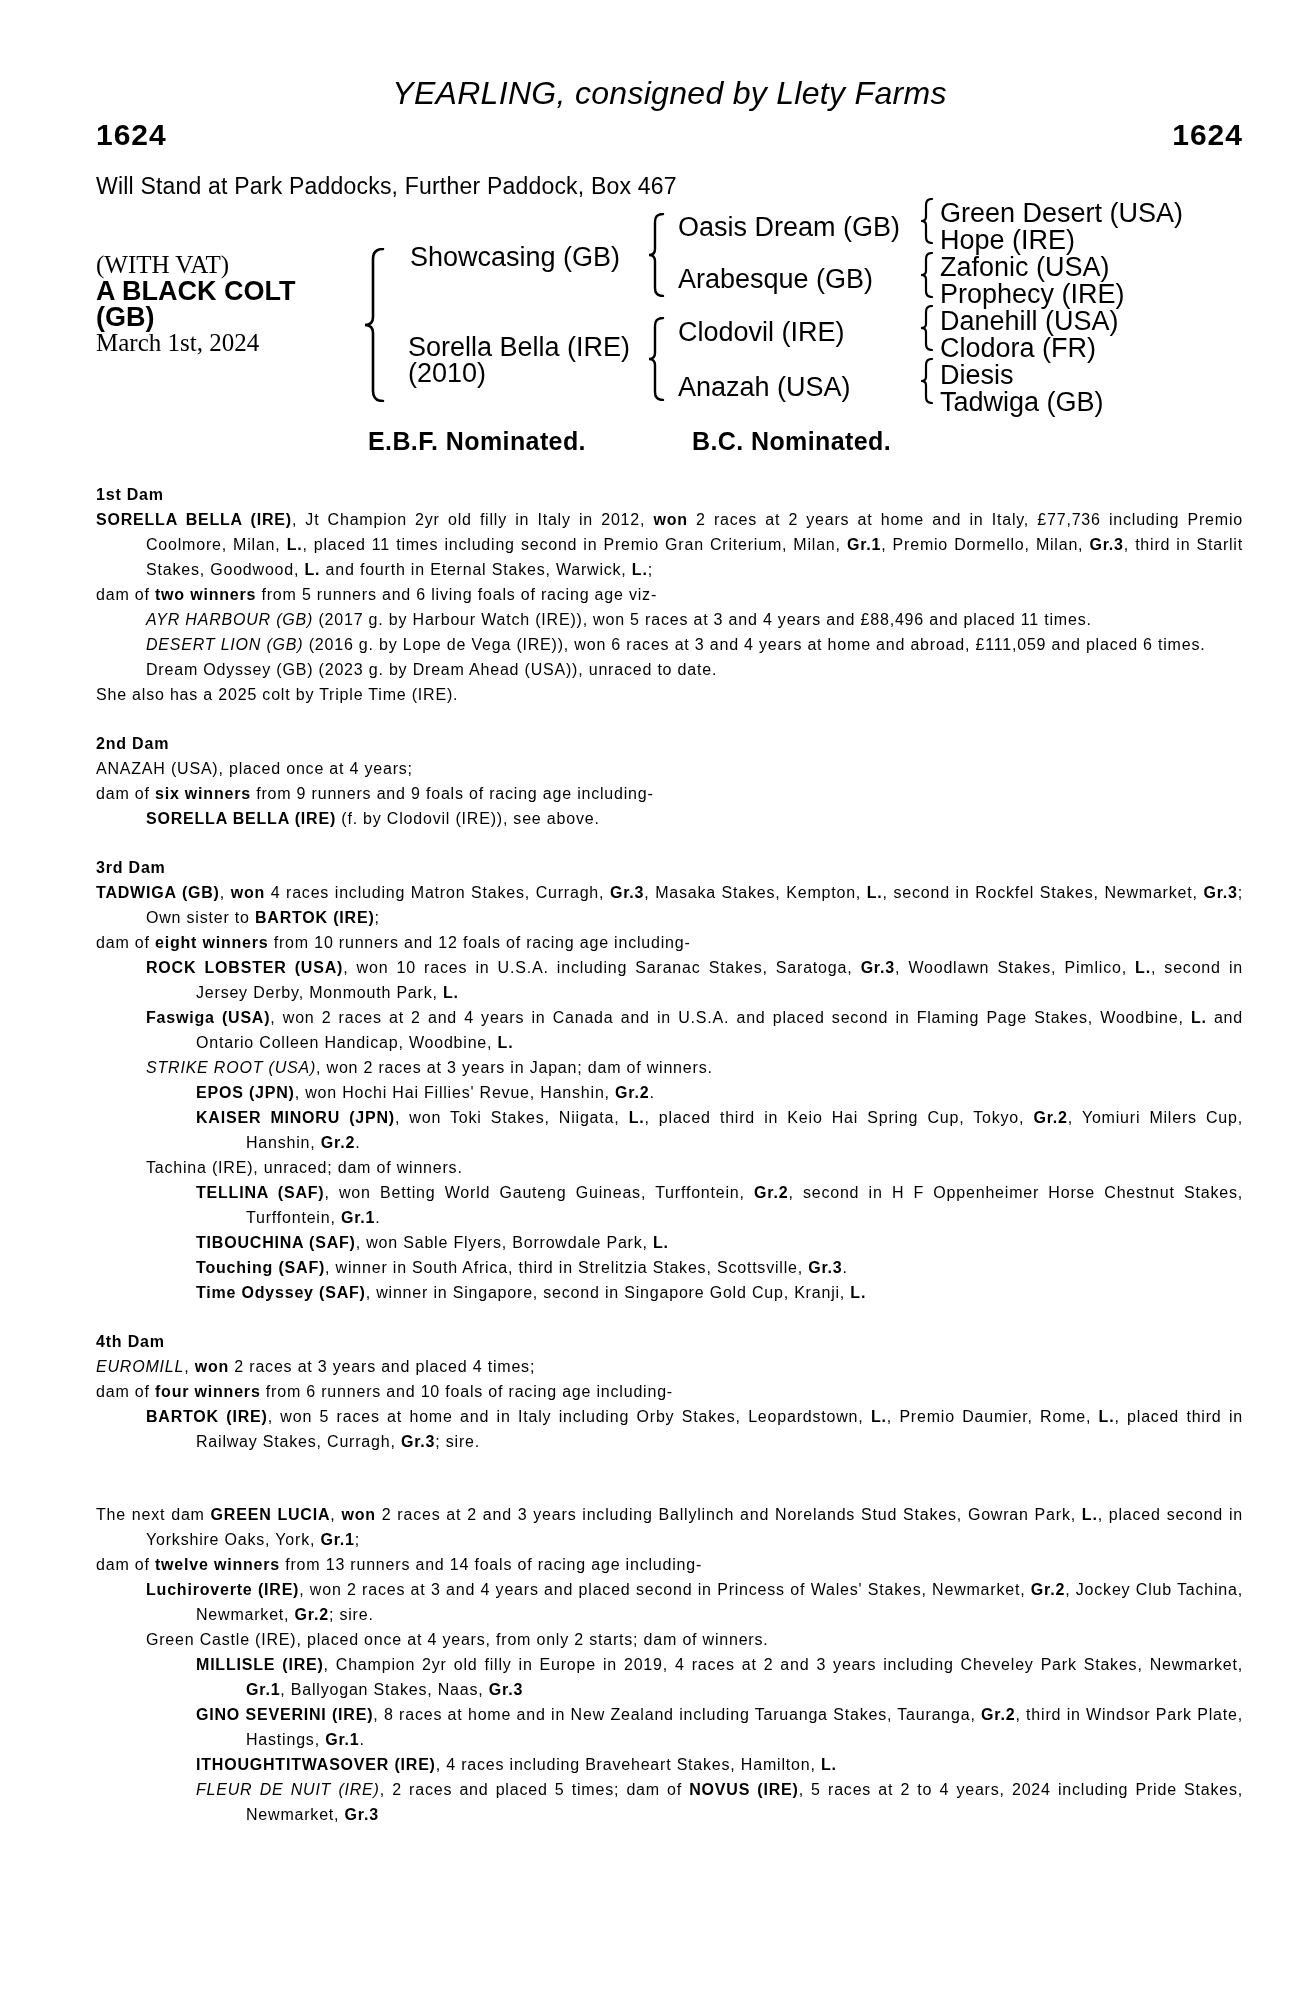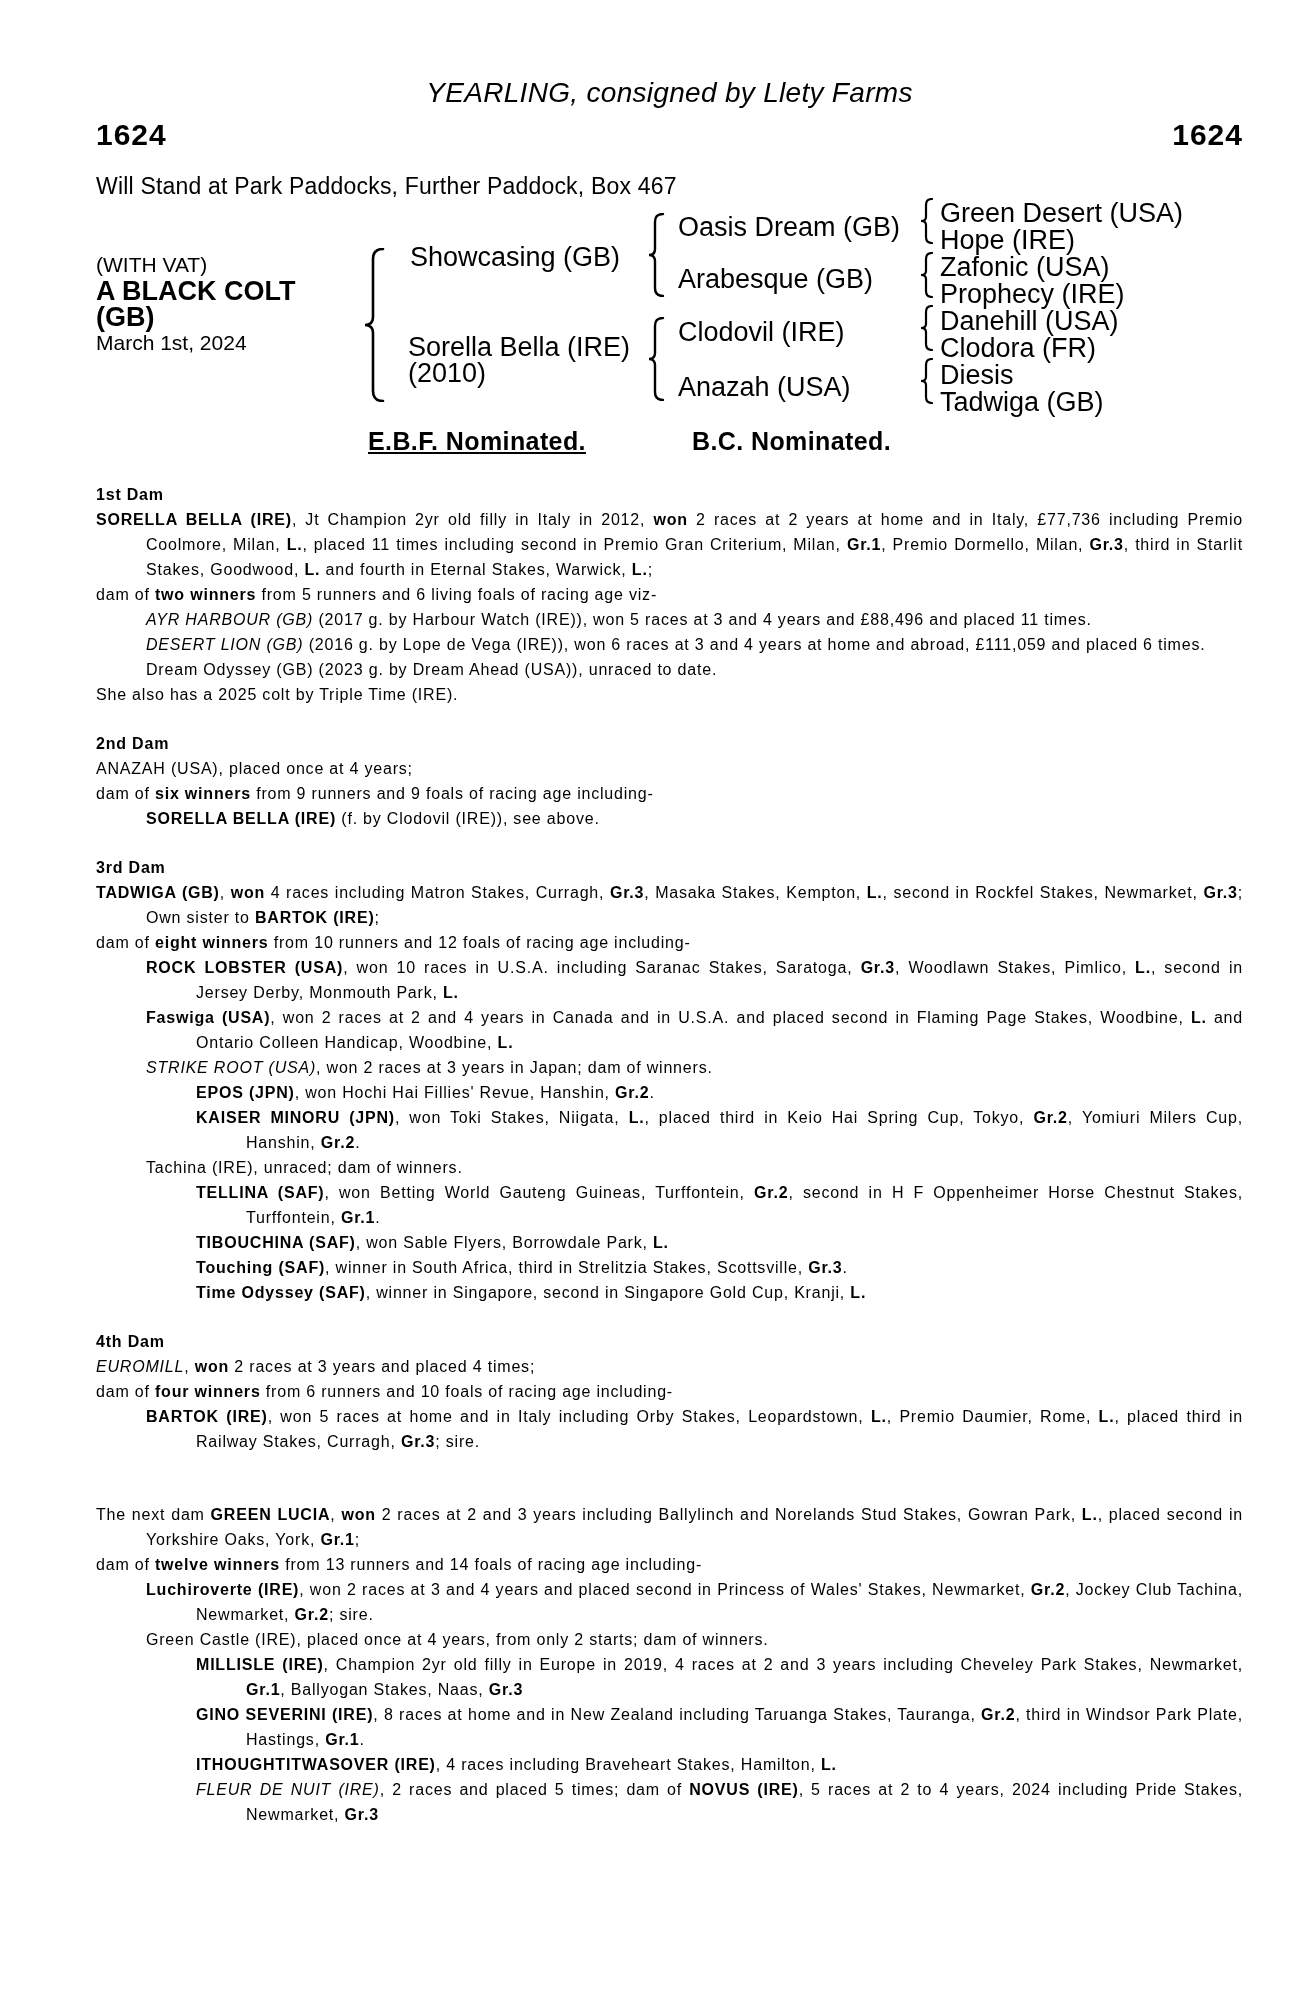--- a/index.html
+++ b/index.html
@@ -1,24 +1,24 @@
 <!DOCTYPE html>
 <html><head>
 <meta charset="utf-8">
 <style>
   html,body{margin:0;padding:0;background:#ffffff;}
   body{width:1315px;height:2000px;overflow:hidden;color:#000;
        font-family:"Liberation Sans","DejaVu Sans",sans-serif;position:relative;}
   .page{padding:78px 72px 0 96px;}
-  .consign-title{text-align:center;font-style:italic;font-size:28px;line-height:30px;letter-spacing:.3px;}
+  .consign-title{text-align:center;font-style:italic;font-size:32px;line-height:30px;letter-spacing:.3px;}
   .lot-row{display:flex;justify-content:space-between;font-weight:bold;font-size:30px;line-height:46px;margin-top:4px;letter-spacing:1px;}
   .stand-line{font-weight:normal;font-size:23px;line-height:28px;margin-top:14px;letter-spacing:.2px;}
   .pedigree{position:relative;height:272px;font-size:27px;}
   .ped{position:absolute;white-space:nowrap;line-height:26px;}
-  .ped .small{font-size:21px;}
+  .ped .small{font-size:25px;font-family:Liberation Serif, serif;}
   .ped .bold{font-weight:bold;}
   .gen3{line-height:27px;}
   .brace{position:absolute;}
   .nom{position:absolute;font-weight:bold;font-size:25px;letter-spacing:.4px;}
   .sections{margin-top:10px;font-size:16px;line-height:25px;text-align:justify;letter-spacing:.8px;}
   .section{margin-top:24px;}
   .section:first-child{margin-top:0;}
   .section.no-heading{margin-top:48px;}
   .sec-heading{font-weight:bold;}
   .para{margin:0;}
@@ -91,21 +91,21 @@
       <div>Green Desert (USA)</div>
       <div>Hope (IRE)</div>
       <div>Zafonic (USA)</div>
       <div>Prophecy (IRE)</div>
       <div>Danehill (USA)</div>
       <div>Clodora (FR)</div>
       <div>Diesis</div>
       <div>Tadwiga (GB)</div>
     </div>
 
-    <span class="nom" style="left:272px;top:227px;text-decoration:underline;">E.B.F. Nominated.</span>
+    <span class="nom" style="left:272px;top:227px;">E.B.F. Nominated.</span>
     <span class="nom" style="left:596px;top:227px;">B.C. Nominated.</span>
   </div>
 
   <div class="sections">
       <div class="section">
         <div class="sec-heading">1st Dam</div>
         <div class="para ind0"><b>SORELLA BELLA (IRE)</b><span>, Jt Champion 2yr old filly in Italy in 2012, </span><b>won</b><span> 2 races at 2 years at home and in Italy, £77,736 including Premio Coolmore, Milan, </span><b>L.</b><span>, placed 11 times including second in Premio Gran Criterium, Milan, </span><b>Gr.1</b><span>, Premio Dormello, Milan, </span><b>Gr.3</b><span>, third in Starlit Stakes, Goodwood, </span><b>L.</b><span> and fourth in Eternal Stakes, Warwick, </span><b>L.</b><span>;</span></div>
         <div class="para ind0"><span>dam of </span><b>two winners</b><span> from 5 runners and 6 living foals of racing age viz-</span></div>
         <div class="para ind1"><i>AYR HARBOUR (GB)</i><span> (2017 g. by Harbour Watch (IRE)), won 5 races at 3 and 4 years and £88,496 and placed 11 times.</span></div>
         <div class="para ind1"><i>DESERT LION (GB)</i><span> (2016 g. by Lope de Vega (IRE)), won 6 races at 3 and 4 years at home and abroad, £111,059 and placed 6 times.</span></div>

